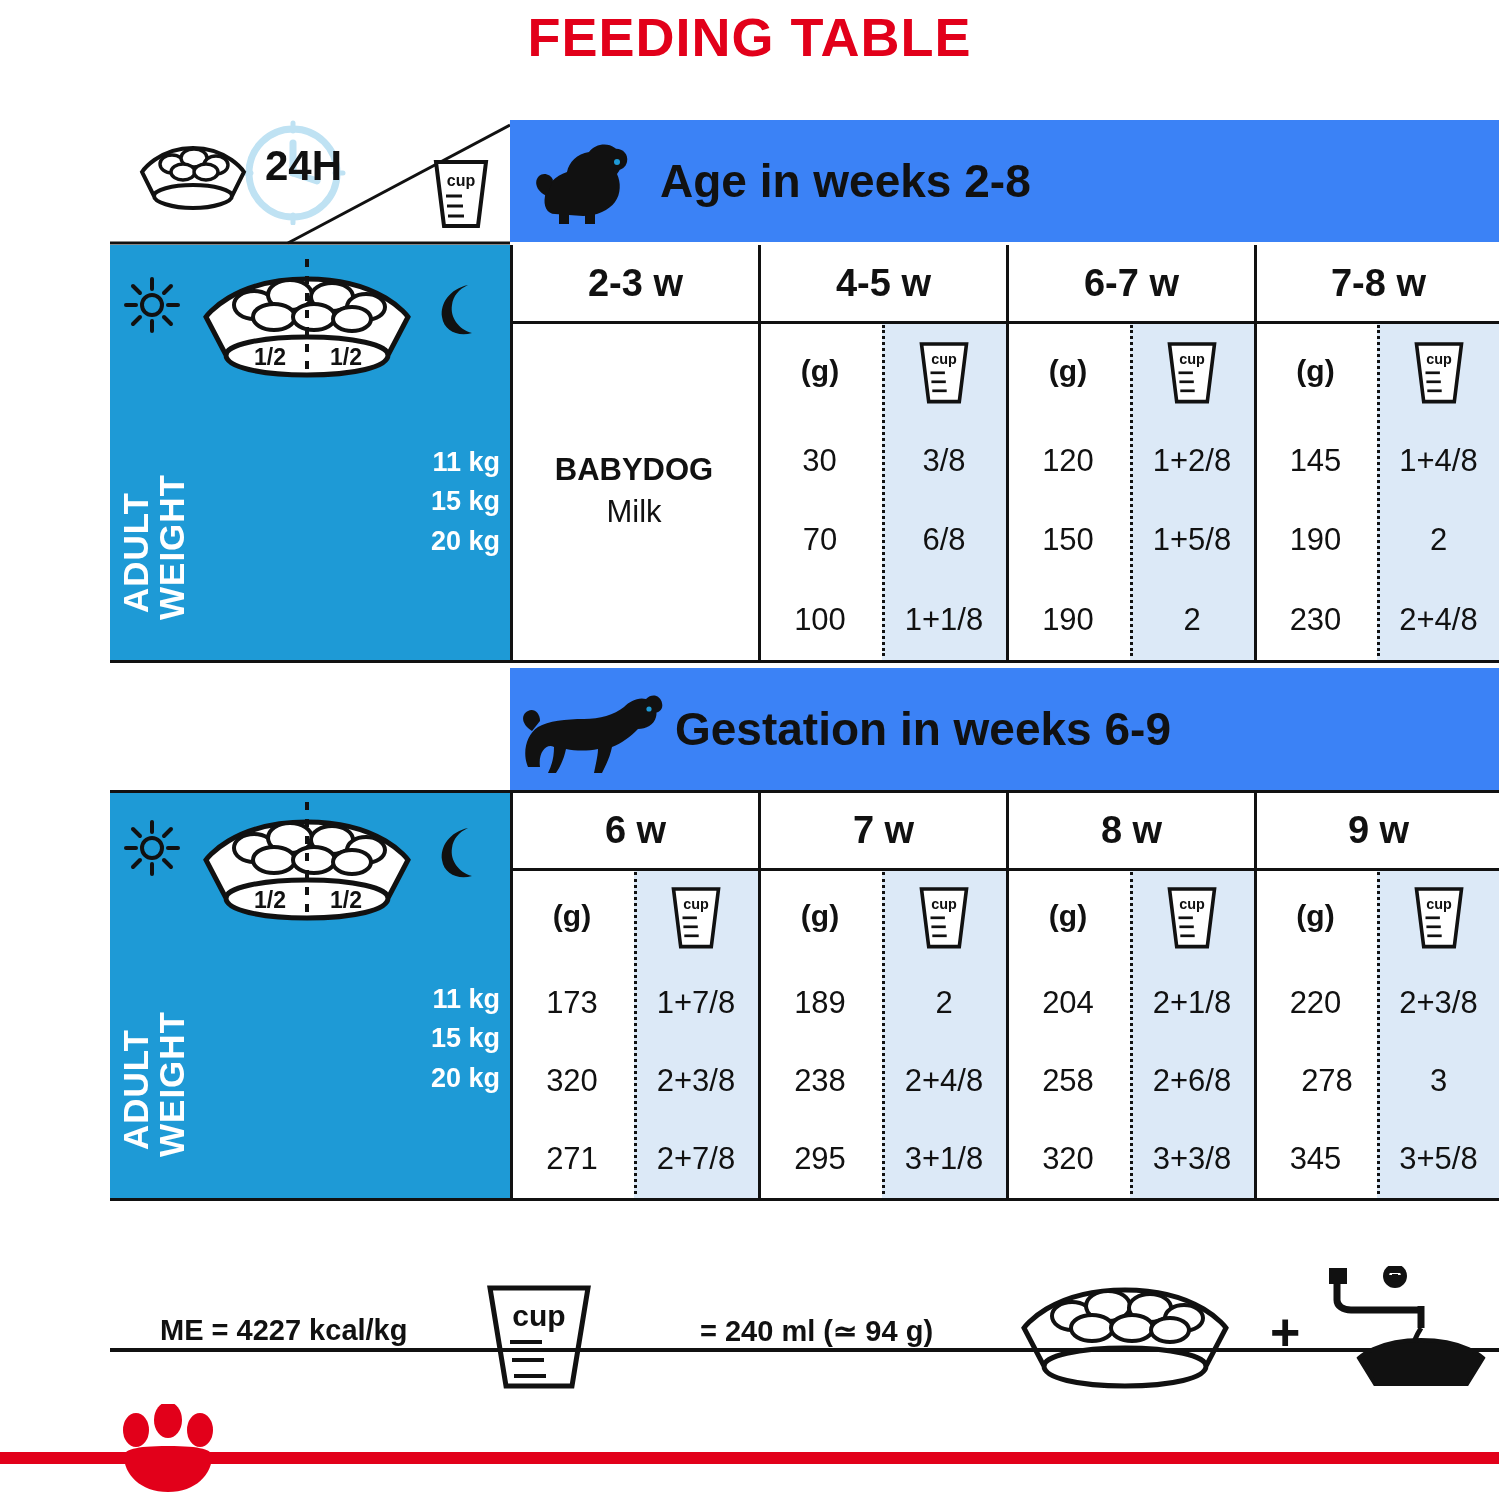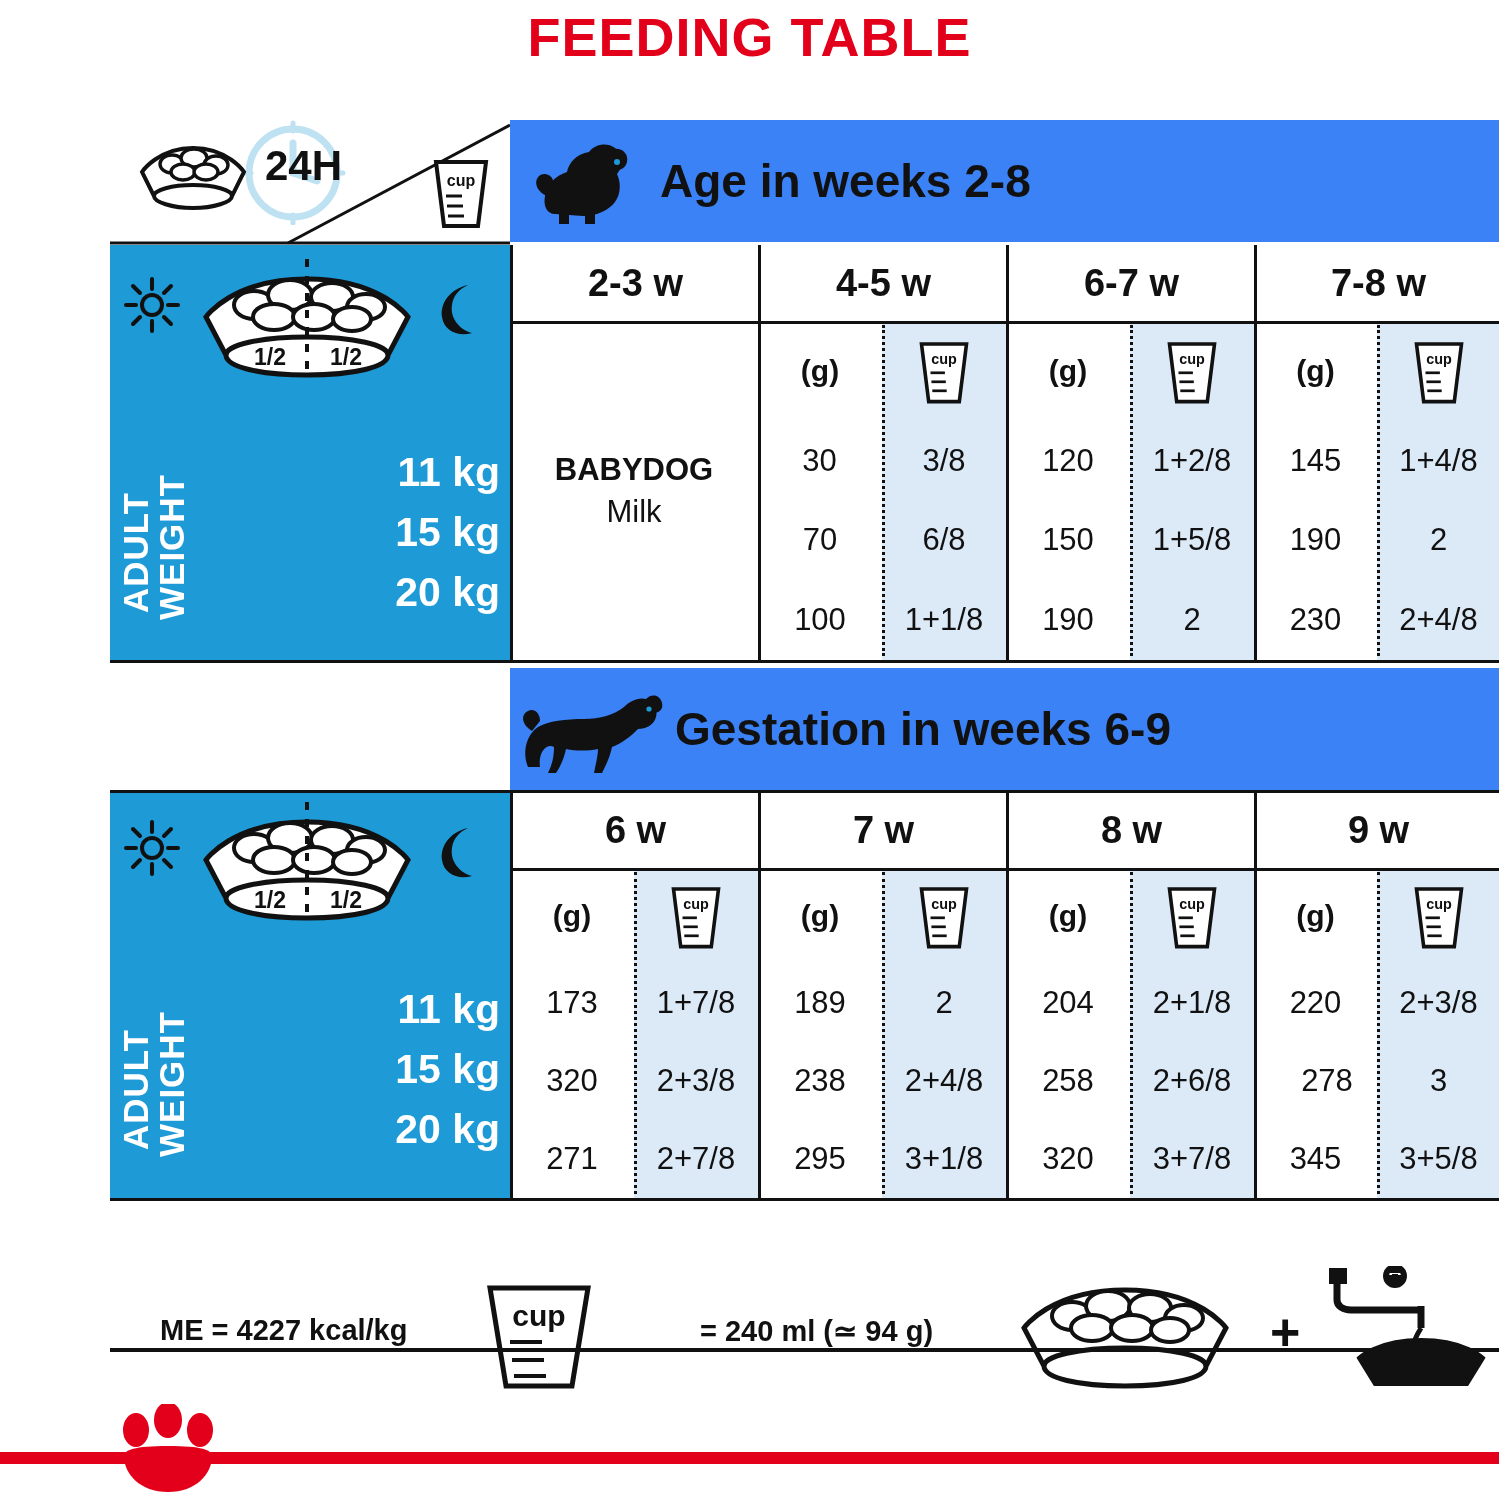--- a/index.html
+++ b/index.html
@@ -57,21 +57,21 @@
     writing-mode: vertical-rl;
     transform: rotate(180deg);
     color:#ffffff; font-weight:bold; font-size:35px;
     letter-spacing:1px;
     line-height:1.02;
     text-align:center;
   }
   .wvals {
     position:absolute; right:10px;
     text-align:right;
-    color:#ffffff; font-weight:bold; font-size:41px;
+    color:#ffffff; font-weight:bold; font-size:27px;
     line-height:1.46;
   }
   .hdrcell {
     position:absolute;
     display:flex; align-items:center; justify-content:center;
     font-size:38px; font-weight:bold; color:#111;
     background:#ffffff;
     border-left:3px solid #111;
   }
   .subcell {
@@ -460,21 +460,21 @@
             <line x1="17" y1="52" x2="33" y2="52"></line>
             <line x1="18" y1="62" x2="34" y2="62"></line>
           </g>
       </svg>
     </div>
     <div class="valcell" style="left:896px; top:844px; width:124px; height:78px;">204</div>
     <div class="valcell shade" style="left:1020px; top:844px; width:124px; height:78px;">2+1/8</div>
     <div class="valcell" style="left:896px; top:922px; width:124px; height:78px;">258</div>
     <div class="valcell shade" style="left:1020px; top:922px; width:124px; height:78px;">2+6/8</div>
     <div class="valcell" style="left:896px; top:1000px; width:124px; height:78px;">320</div>
-    <div class="valcell shade" style="left:1020px; top:1000px; width:124px; height:78px;">3+7/8</div>
+    <div class="valcell shade" style="left:1020px; top:1000px; width:124px; height:78px;">3+3/8</div>
 
     <div class="subcell" style="left:1144px; top:748px; width:123px; height:96px;">(g)</div>
     <div class="subcell shade" style="left:1267px; top:748px; width:123px; height:96px;">
       <svg width="56" height="72" viewBox="0 0 62 80">
         <path d="M6,10 L56,10 L48,74 L14,74 Z" fill="#ffffff" stroke="#111" stroke-width="4"></path>
         <text x="31" y="32" font-family="Liberation Sans, sans-serif" font-size="16" font-weight="bold" text-anchor="middle" fill="#111">cup</text>
         <g stroke="#111" stroke-width="3">
             <line x1="16" y1="42" x2="32" y2="42"></line>
             <line x1="17" y1="52" x2="33" y2="52"></line>
             <line x1="18" y1="62" x2="34" y2="62"></line>

